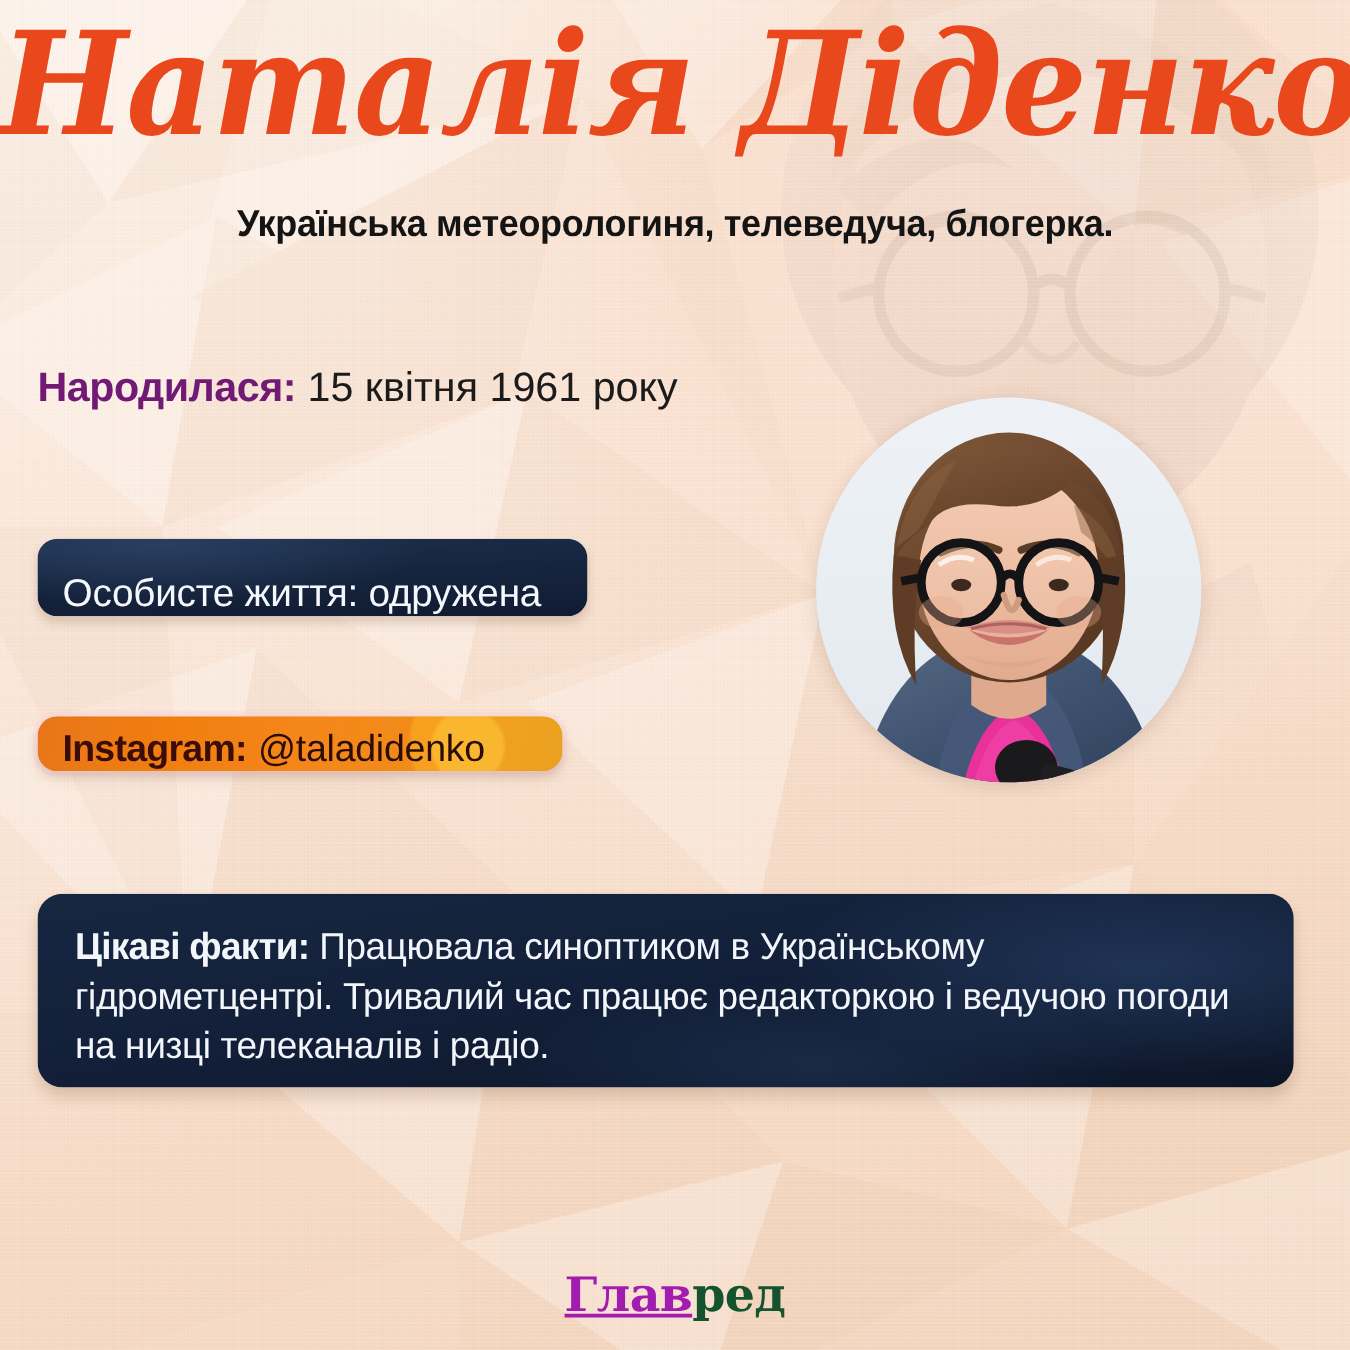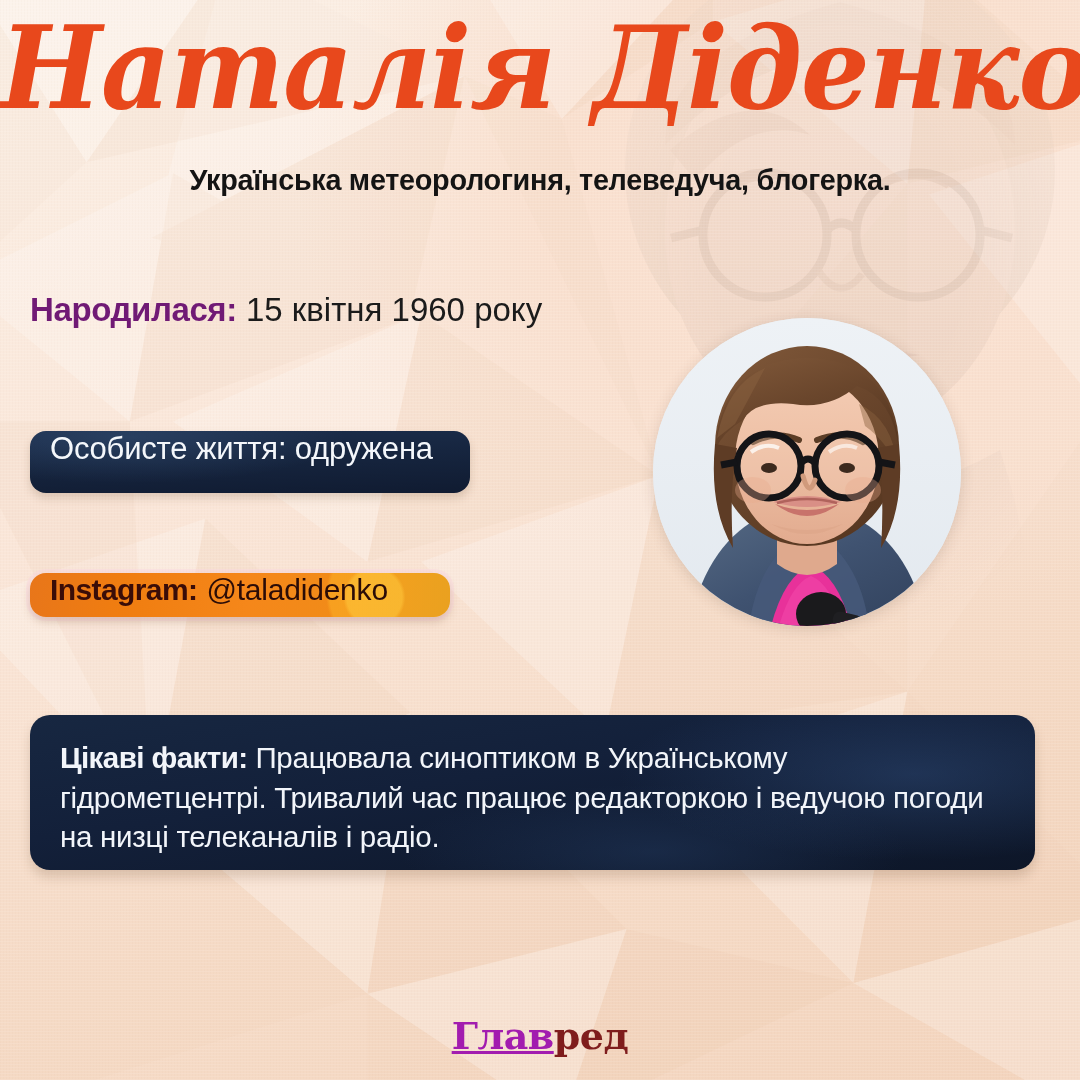--- a/index.html
+++ b/index.html
@@ -121,21 +121,21 @@
     overflow: hidden;
     background: #e8edf2;
     box-shadow: 0 3px 14px rgba(90,55,35,.16);
   }
   .portrait svg { width: 100%; height: 100%; display: block; }
 
   
   .badge {
     position: absolute;
     display: flex;
-    align-items: flex-start;
+    align-items: flex-end;
     border-radius: 16px;
   }
 
   .badge-navy {
     left: 30px;
     top: 431px;
     width: 440px;
     height: 62px;
     padding: 0 20px;
     box-sizing: border-box;
@@ -216,21 +216,21 @@
     left: 0; right: 0;
     bottom: 22px;
     text-align: center;
     font-family: "DejaVu Serif", "Liberation Serif", serif;
     font-size: 38px;
     font-weight: 700;
     letter-spacing: -.5px;
     white-space: nowrap;
   }
   .logo .p1 { color: #a21caf; text-decoration: underline; }
-  .logo .p2 { color: #7f1d1d; }
+  .logo .p2 { color: #14532d; }
 </style>
 </head>
 <body>
 
 <div id="poster">
 
   <div class="bg-base"></div>
 
   <div class="bg-poly">
     <svg viewBox="0 0 1080 1080" preserveAspectRatio="none">
@@ -312,21 +312,21 @@
   <div class="bg-grain"></div>
 
   <div class="layer">
 
     <div class="title">Наталія Діденко</div>
 
     <div class="subtitle">Українська метеорологиня, телеведуча, блогерка.</div>
 
     <div class="birth">
       <span class="lbl">Народилася:</span>
-      <span class="val">15 квітня 1960 року</span>
+      <span class="val">15 квітня 1961 року</span>
     </div>
 
     <div class="portrait">
       <svg viewBox="0 0 308 308" preserveAspectRatio="xMidYMid slice">
         <defs>
           <linearGradient id="pBg" x1="0" y1="0" x2="0" y2="1">
             <stop offset="0%" stop-color="#eef2f6"></stop>
             <stop offset="100%" stop-color="#e3e9ef"></stop>
           </linearGradient>
           <linearGradient id="pHair" x1="0.2" y1="0" x2="0.8" y2="1">

